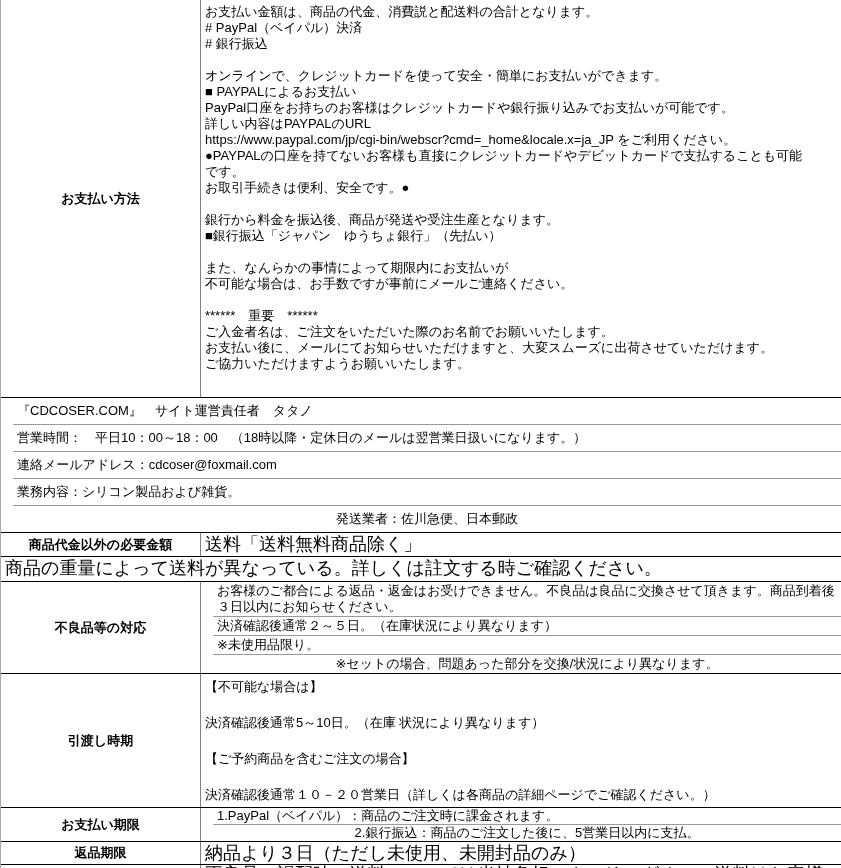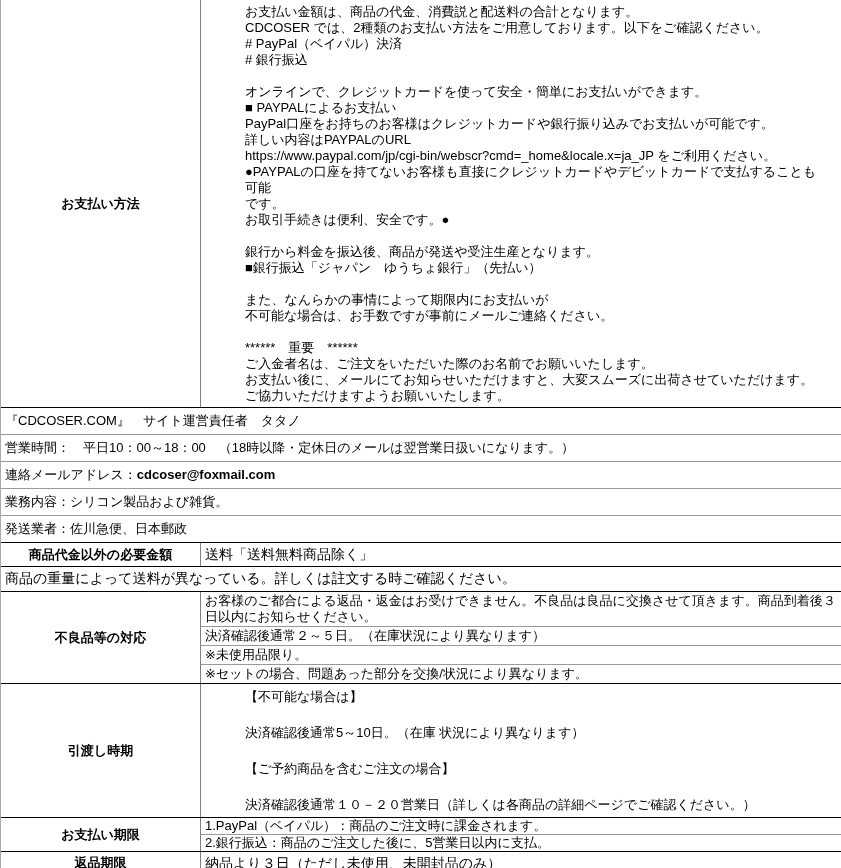--- a/index.html
+++ b/index.html
@@ -27,55 +27,55 @@
     align-items: center;
     justify-content: center;
     text-align: center;
     font-weight: bold;
     font-size: 13px;
     line-height: 16px;
     border-right: 1px solid #808080;
     padding: 2px;
   }
   .ccell { flex: 1; min-width: 0; }
-  .lines-cell { padding: 4px 8px 3px 0; margin-left: 40px; }
+  .lines-cell { padding: 4px 8px 3px 0; }
   .line {
     font-size: 13px;
     line-height: 16px;
     min-height: 16px;
     padding: 0 4px;
     white-space: pre-wrap;
   }
   .line.tall { line-height: 18px; min-height: 18px; }
   .subrow {
     font-size: 13px;
     line-height: 16px;
     padding: 5px 4px;
     border-bottom: 1px solid #9a9a9a;
+    margin-left: 12px;
   }
-  .subrow:last-child { border-bottom: none; }
+  .subrow:last-child { border-bottom: none; text-align: center; }
   .subrow.tight { padding: 1px 4px; }
   .subrow.slim { padding: 0 4px; min-height: 16px; }
   .single {
-    font-size: 14px;
+    font-size: 18px;
     line-height: 16px;
     padding: 3px 4px;
   }
-  .email { font-weight: bold; }
+  .email { font-weight: normal; }
 </style>
 </head>
 <body>
 
 <div class="page">
 
   <section class="trow first" style="min-height:397px">
     <div class="hcell">お支払い方法</div>
     <div class="ccell lines-cell">
       <div class="line">お支払い金額は、商品の代金、消費説と配送料の合計となります。</div>
-      <div class="line">CDCOSER では、2種類のお支払い方法をご用意しております。以下をご確認ください。</div>
       <div class="line"># PayPal（ベイパル）決済</div>
       <div class="line"># 銀行振込</div>
       <div class="line"></div>
       <div class="line">オンラインで、クレジットカードを使って安全・簡単にお支払いができます。</div>
       <div class="line">■ PAYPALによるお支払い</div>
       <div class="line">PayPal口座をお持ちのお客様はクレジットカードや銀行振り込みでお支払いが可能です。</div>
       <div class="line">詳しい内容はPAYPALのURL</div>
       <div class="line">https://www.paypal.com/jp/cgi-bin/webscr?cmd=_home&amp;locale.x=ja_JP をご利用ください。</div>
       <div class="line">●PAYPALの口座を持てないお客様も直接にクレジットカードやデビットカードで支払することも可能</div>
       <div class="line">です。</div>

